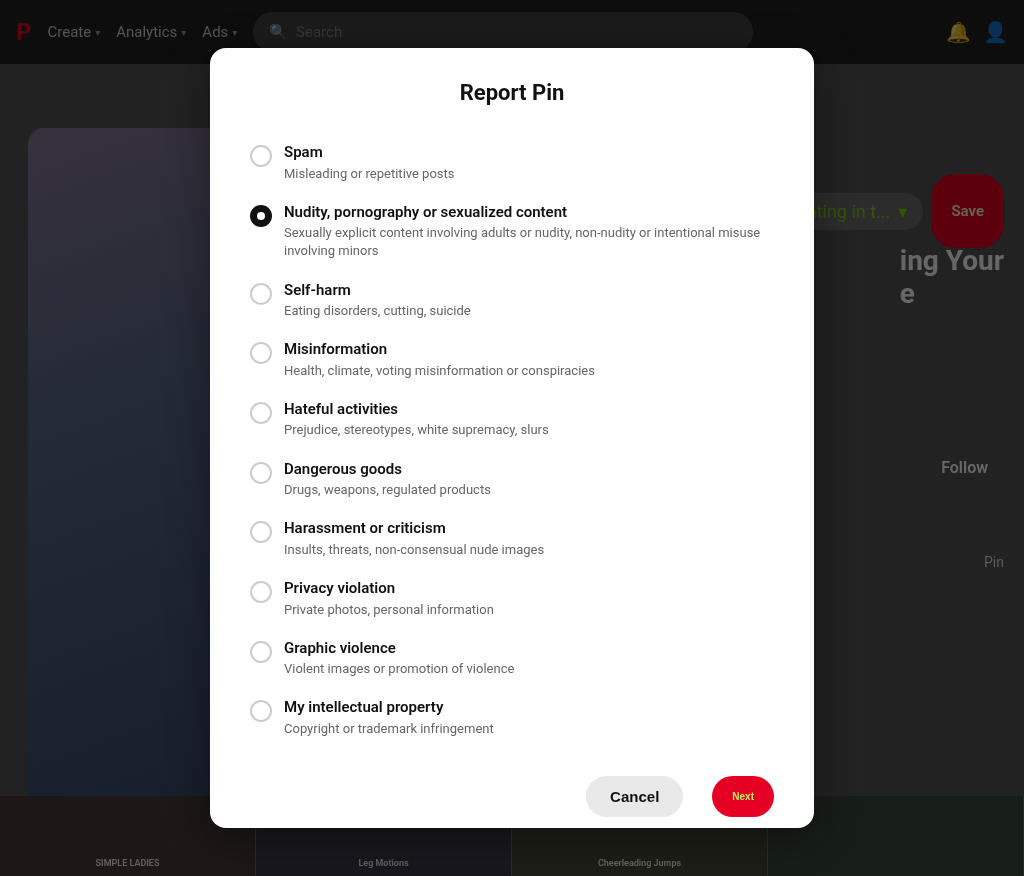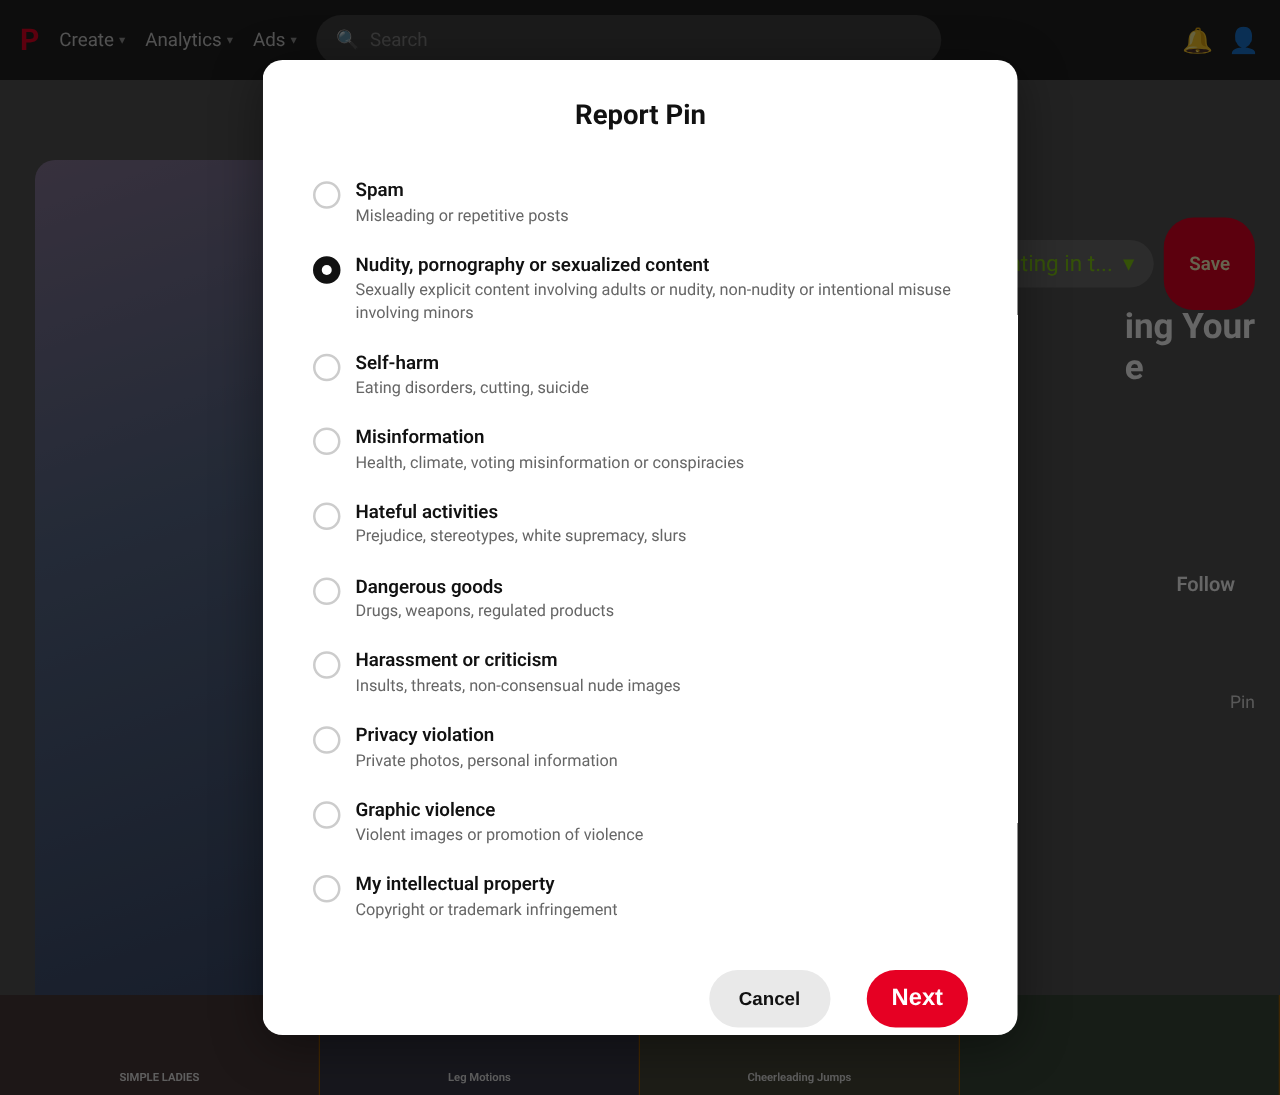--- a/index.html
+++ b/index.html
@@ -286,25 +286,25 @@
       border: none;
       border-radius: 24px;
       padding: 12px 24px;
       font-size: 15px;
       font-weight: 600;
       cursor: pointer;
     }
 
     .btn-next {
       background: #e60023;
-      color: #ffffff;
+      color: #bef264;
       border: none;
       border-radius: 24px;
       padding: 12px 20px;
-      font-size: 19px;
+      font-size: 10px;
       font-weight: 600;
       cursor: pointer;
     }
   </style>
 </head>
 <body>
 
 <div class="topnav">
   <div class="topnav-logo">P</div>
   <div class="topnav-item">

